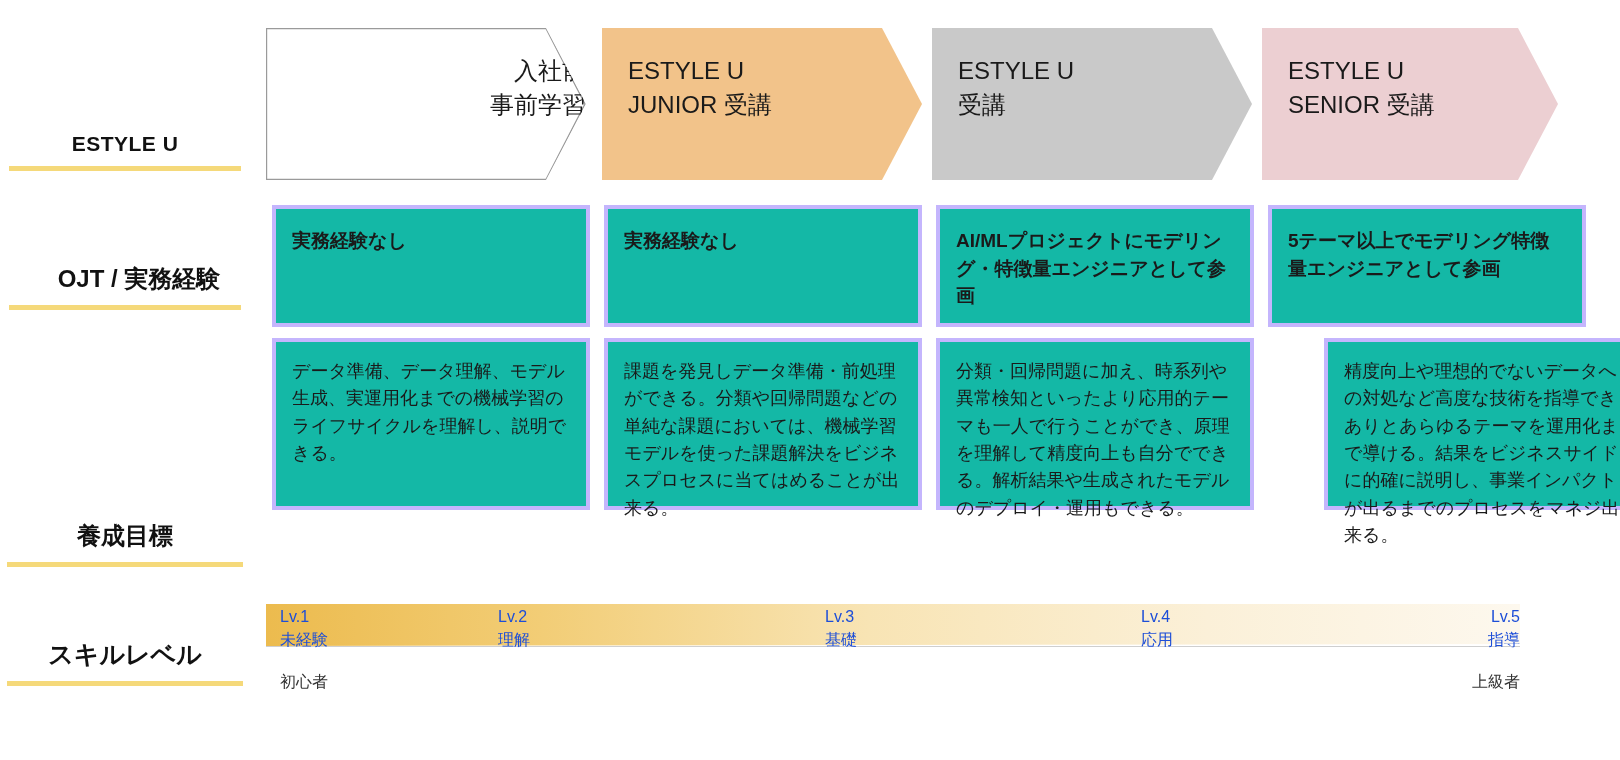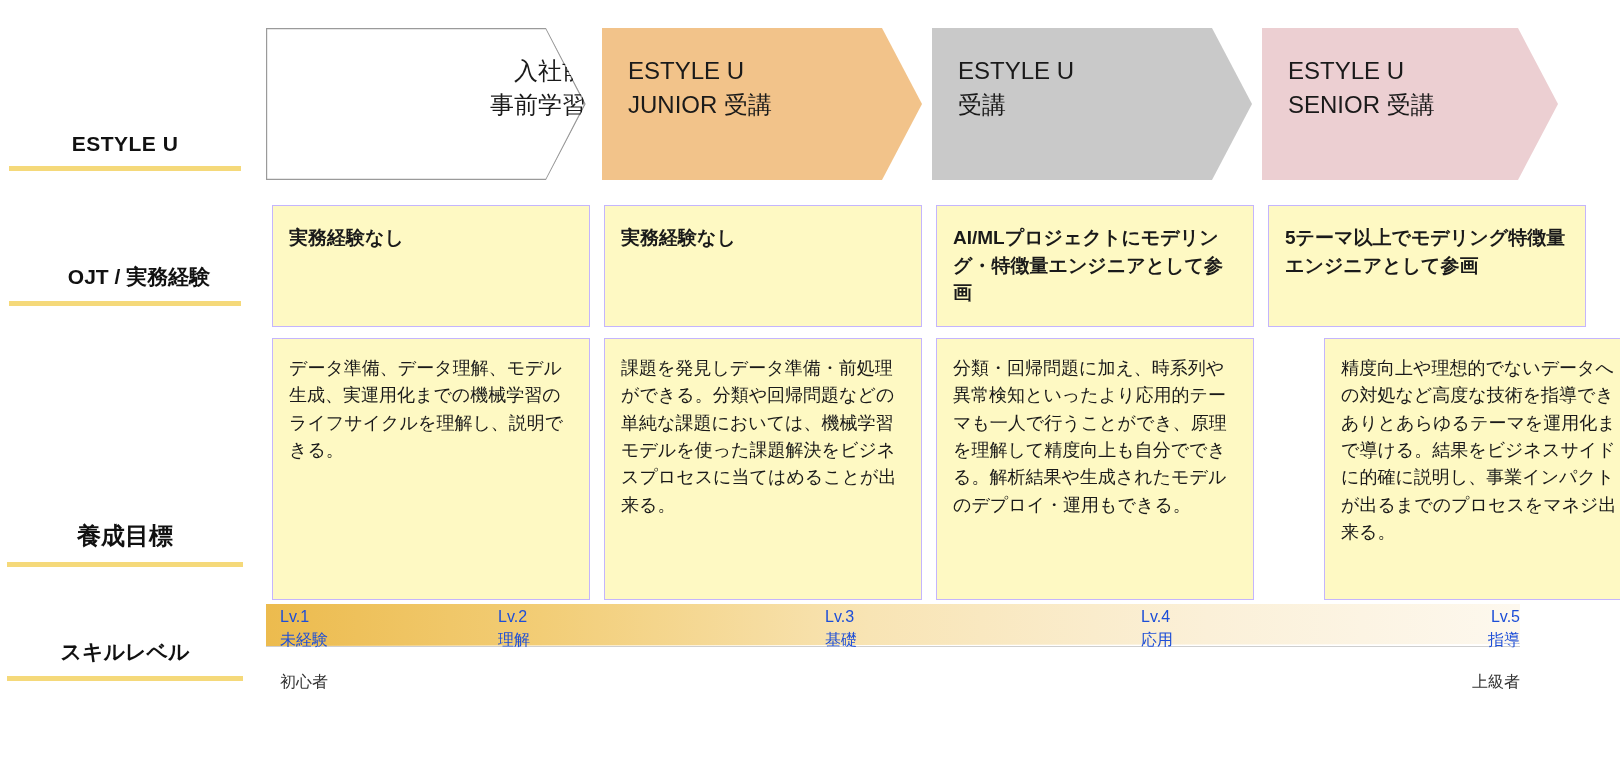--- a/index.html
+++ b/index.html
@@ -40,29 +40,29 @@
     height: 5px;
     background: #f5d97a;
     margin: 10px auto 0 auto;
   }
 
   #label-estyleu { top: 132px; }
   #label-estyleu .txt { font-size: 21px; letter-spacing: .5px; }
   #label-estyleu .underline { width: 232px; }
 
   #label-ojt { top: 263px; }
-  #label-ojt .txt { font-size: 21px; margin-left: 28px; }
+  #label-ojt .txt { font-size: 24px; margin-left: 28px; }
   #label-ojt .underline { width: 232px; }
 
   #label-goal { top: 520px; }
   #label-goal .txt { font-size: 24px; }
   #label-goal .underline { width: 236px; }
 
   #label-skill { top: 638px; }
-  #label-skill .txt { font-size: 21px; }
+  #label-skill .txt { font-size: 25px; }
   #label-skill .underline { width: 236px; }
 
   
   .chevron {
     position: absolute;
     top: 28px;
     height: 152px;
     box-sizing: border-box;
     padding: 26px 0 0 26px;
     font-size: 24px;
@@ -78,34 +78,34 @@
     position: absolute;
     inset: 0;
     pointer-events: none;
   }
   .chevron .label { position: relative; z-index: 2; white-space: pre-line; }
 
   
   .box {
     position: absolute;
     box-sizing: border-box;
-    background: #fef9c3;
-    border: 1px solid #c4b5fd;
+    background: #14b8a6;
+    border: 4px solid #c4b5fd;
   }
   .box-ojt {
     top: 205px;
     height: 122px;
     padding: 18px 16px 0 16px;
     font-size: 19px;
     font-weight: bold;
     line-height: 1.45;
   }
   .box-goal {
     top: 338px;
-    height: 262px;
+    height: 172px;
     padding: 16px 14px 0 16px;
     font-size: 18px;
     line-height: 1.52;
   }
 
   
   .skill-wrap {
     position: absolute;
     left: 266px;
     top: 600px;

